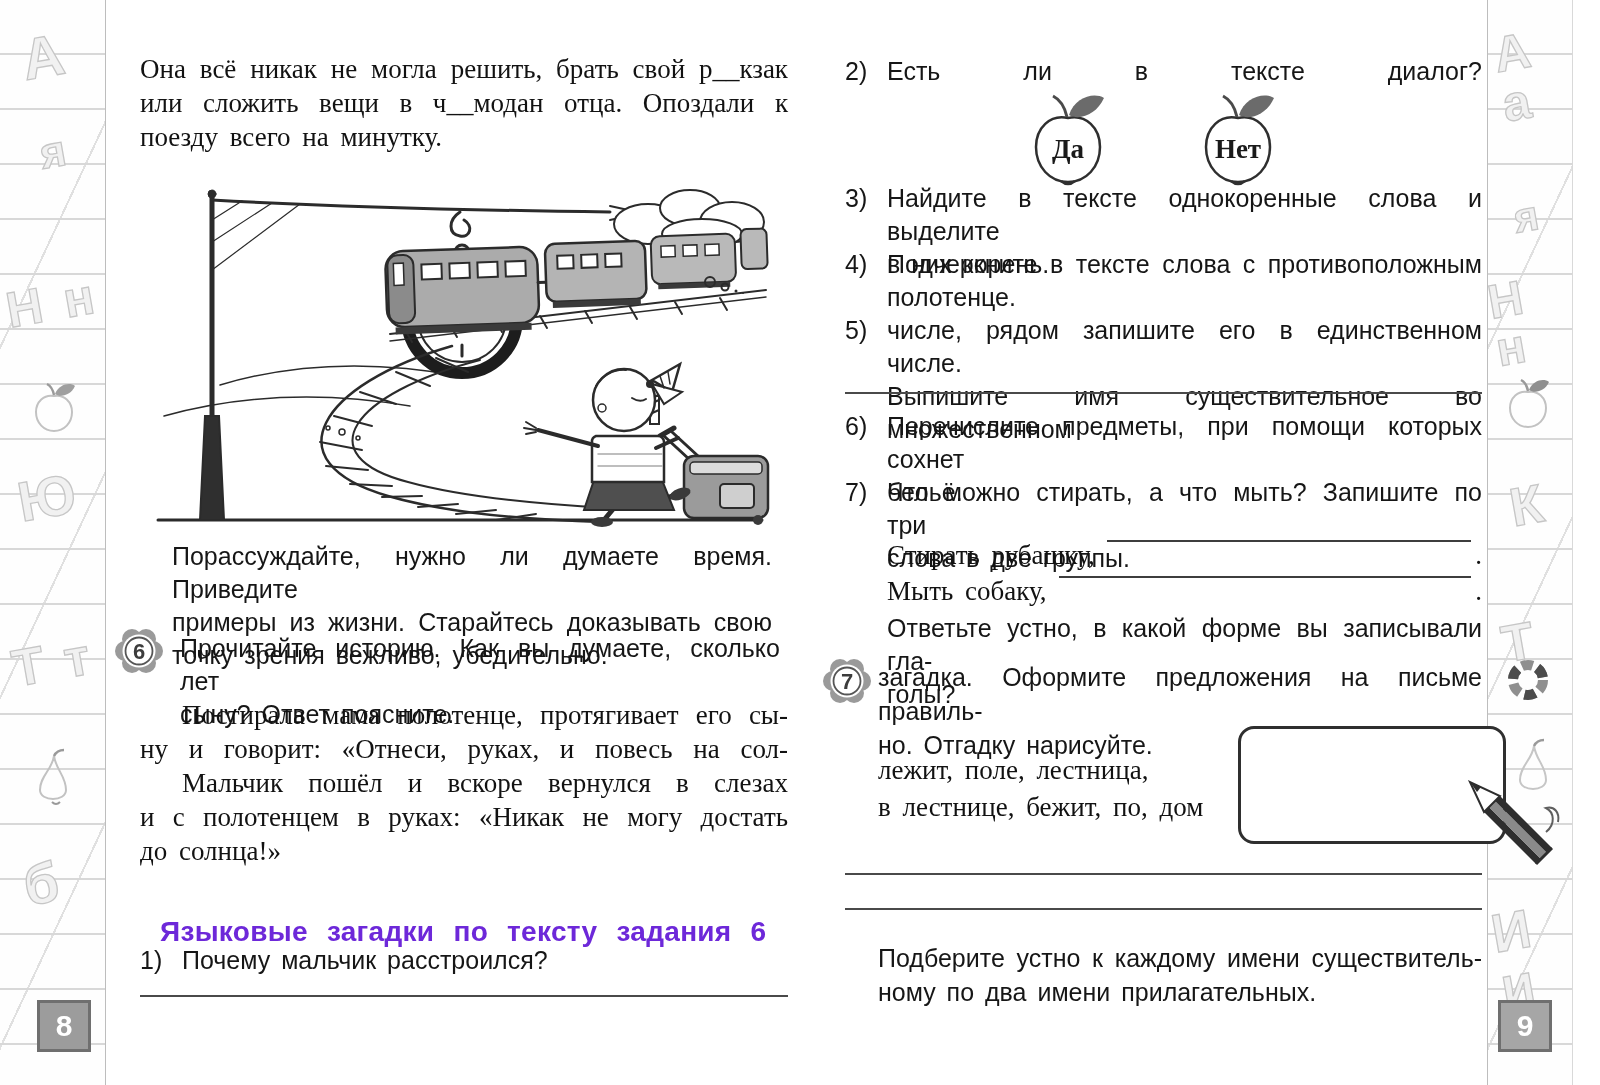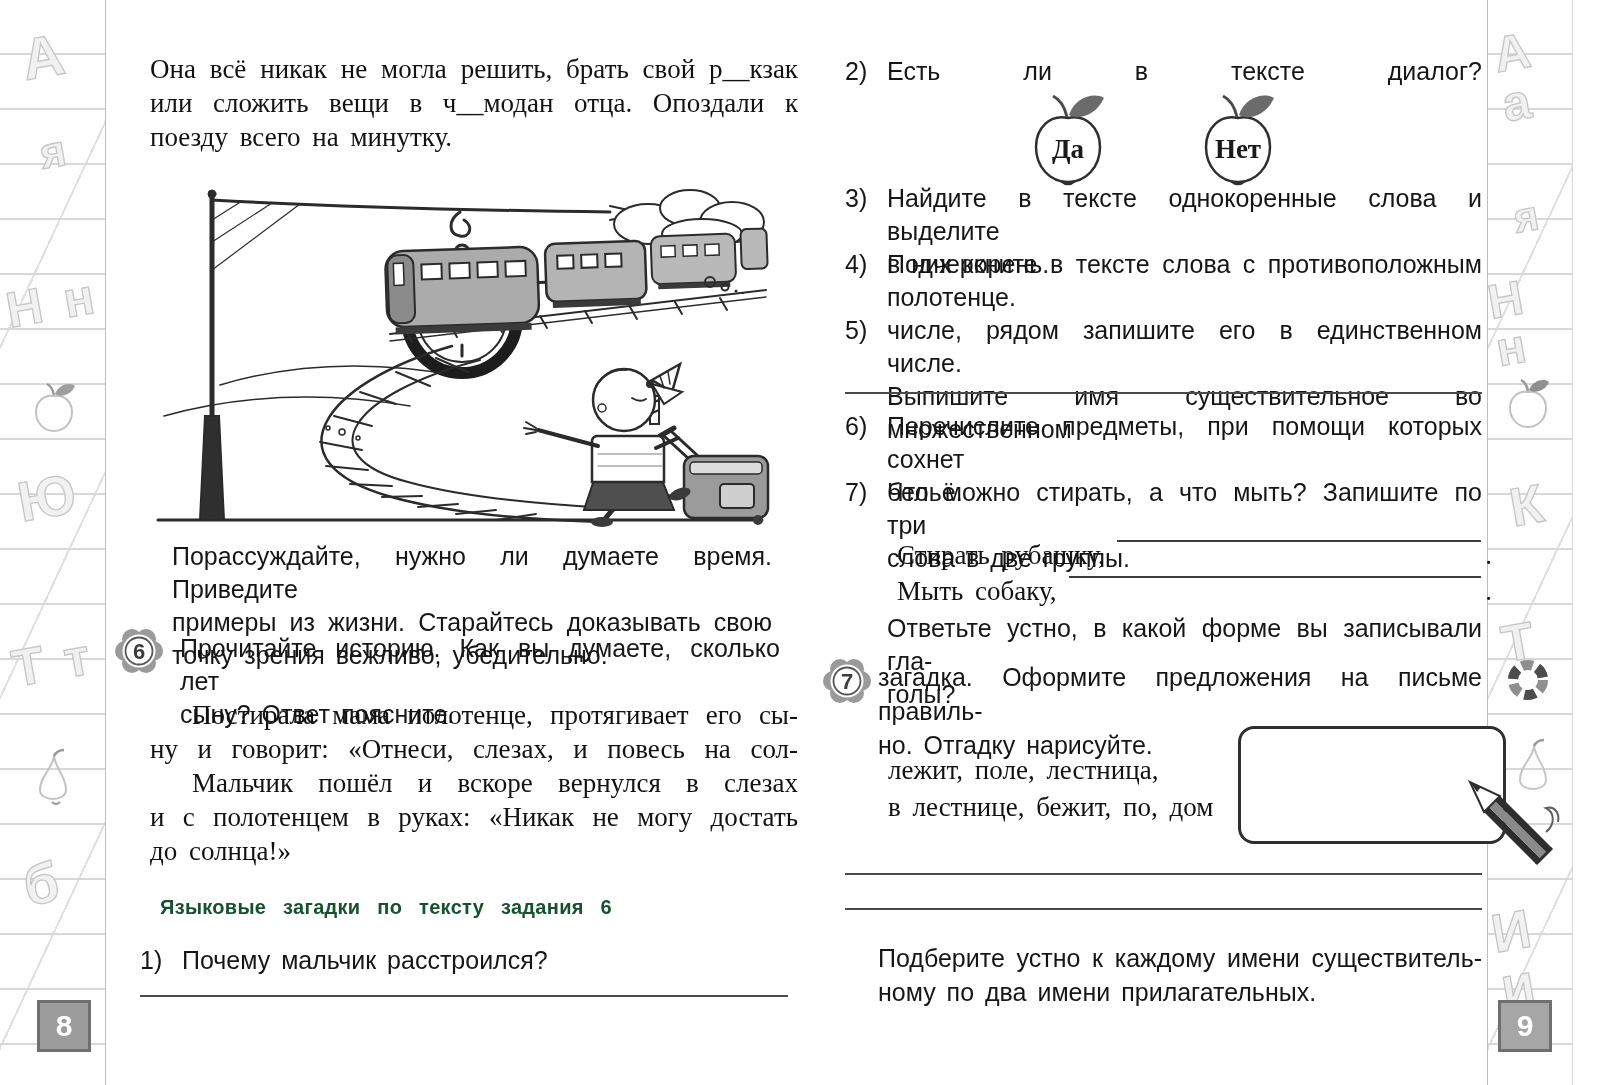--- a/index.html
+++ b/index.html
@@ -10,29 +10,29 @@
   .mstrip{position:absolute;top:0;bottom:0;background-color:#fefefe;
     background-image:
       repeating-linear-gradient(180deg, rgba(0,0,0,0) 0 53px, #d8d8d8 53px 55px),
       repeating-linear-gradient(115deg, rgba(0,0,0,0) 0 146px, #e0e0e0 146px 148px);
   }
   .mstrip.left{left:0;width:105px;border-right:1px solid #bdbdbd;}
   .mstrip.right{left:1487px;width:84px;border-left:1px solid #bdbdbd;border-right:1px solid #d9d9d9;}
   .mletter{position:absolute;font-family:"Liberation Sans",sans-serif;font-weight:bold;
     color:#f1f1f1;-webkit-text-stroke:1.3px #c6c6c6;transform:rotate(-10deg);line-height:1;}
   
-  .serif{font-family:"Liberation Serif",serif;font-size:27px;line-height:34px;color:#121212;word-spacing:5px;margin-left:10px;}
+  .serif{font-family:"Liberation Serif",serif;font-size:27px;line-height:34px;color:#121212;word-spacing:5px;}
   .sans{font-family:"Liberation Sans",sans-serif;font-size:25px;line-height:33px;color:#161616;word-spacing:4px;}
   .jl{text-align:justify;text-align-last:justify;}
   .ll{text-align:left;}
   .indent{text-indent:42px;}
   .item{display:flex;align-items:flex-start;}
   .inum{flex:0 0 42px;}
   .ibody{flex:1;}
-  .heading{font-weight:bold;font-size:20px;color:#14532d;word-spacing:11px;letter-spacing:.3px;}
+  .heading{font-weight:bold;font-size:28px;color:#6d28d9;word-spacing:11px;letter-spacing:.3px;margin-top:20px;}
   .rule{position:absolute;border-top:2px solid #4a4a4a;height:0;}
   .washrow{position:absolute;display:flex;align-items:flex-start;}
   .washrow .blank{flex:1;border-bottom:2px solid #3d3d3d;height:2px;margin:0 4px 6px 12px;}
   
   .pagebadge{position:absolute;width:54px;height:52px;background:#9c9c9c;border:3px solid #6f6f6f;
     display:flex;align-items:center;justify-content:center;color:#ffffff;
     font-weight:bold;font-size:30px;font-family:"Liberation Sans",sans-serif;box-sizing:border-box;}
   .drawbox{position:absolute;left:1238px;top:726px;width:262px;height:112px;border:3px solid #2f2f2f;
     border-radius:16px;background:#ffffff;z-index:3;}
   .apple{position:absolute;width:96px;height:106px;}
@@ -242,21 +242,21 @@
     <circle cx="25" cy="25" r="13.5" fill="#ffffff" stroke="#555555" stroke-width="1.8"></circle>
     <text x="25" y="33" text-anchor="middle" font-family="Liberation Sans, sans-serif" font-weight="bold" font-size="22" fill="#3c3c3c">6</text>
   </svg>
   <div class="abs sans" style="left:160px;top:632px;width:600px;margin-left:20px;">
     <div class="jl">Прочитайте историю. Как вы думаете, сколько лет</div>
     <div class="ll">сыну? Ответ поясните.</div>
   </div>
 
   <div class="abs serif" style="left:140px;top:698px;width:648px;">
     <div class="jl indent">Постирала мама полотенце, протягивает его сы-</div>
-    <div class="jl">ну и говорит: «Отнеси, слезах, и повесь на сол-</div>
+    <div class="jl">ну и говорит: «Отнеси, руках, и повесь на сол-</div>
     <div class="jl indent">Мальчик пошёл и вскоре вернулся в слезах</div>
     <div class="jl">и с полотенцем в руках: «Никак не могу достать</div>
     <div class="ll">до солнца!»</div>
   </div>
 
   <div class="abs heading" style="left:160px;top:896px;width:620px;">Языковые загадки по тексту задания 6</div>
 
   <div class="abs sans item" style="left:140px;top:944px;width:648px;">
     <div class="inum">1)</div>
     <div class="ibody ll">Почему мальчик расстроился?</div>

